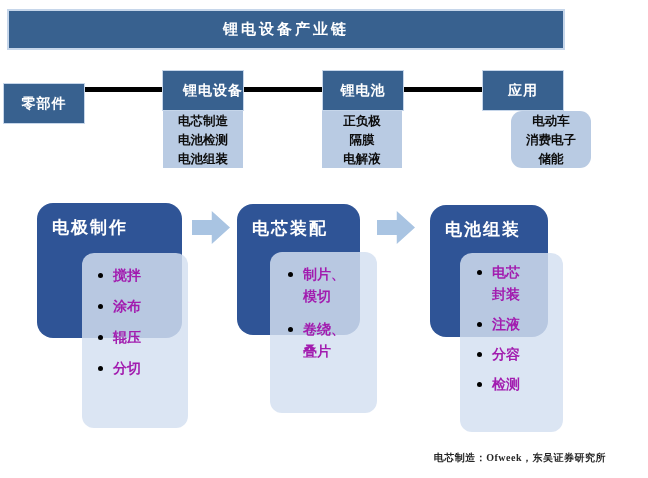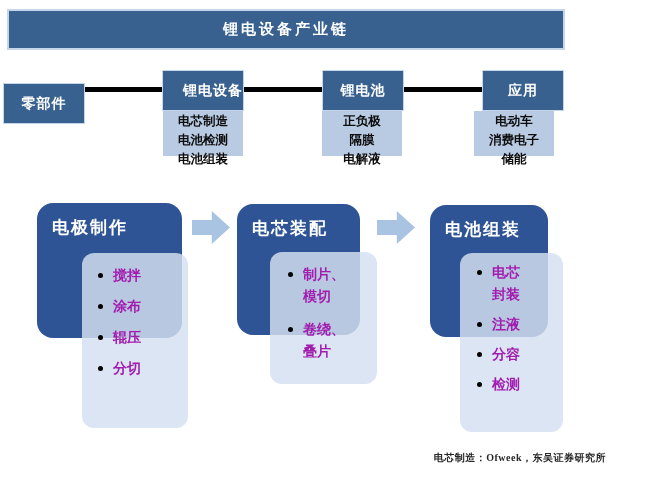--- a/index.html
+++ b/index.html
@@ -50,34 +50,34 @@
     z-index: 2;
   }
   .n1 { left: 3px; margin-top: 13px; }
   .n2 { left: 162px; justify-content: flex-end; }
   .n3 { left: 322px; }
   .n4 { left: 482px; }
 
   .chain-sub {
     position: absolute;
     top: 111px;
-    width: 80px; height: 45px;
+    width: 80px; height: 57px;
     background: var(--light-blue, #b9cbe3);
     color: #0d0d0d;
     font-size: 12.5px;
     font-weight: bold;
     line-height: 19px;
     text-align: center;
     padding-top: 1px;
     box-sizing: border-box;
     z-index: 2;
   }
   .s2 { left: 163px; }
   .s3 { left: 322px; }
-  .s4 { left: 474px; }
+  .s4 { left: 511px; border-radius: 11px; }
 
   
   .step-card {
     position: absolute;
     background: var(--card-blue, #2f5496);
     border-radius: 16px;
     z-index: 3;
   }
   .c1 { left: 37px;  top: 203px; width: 145px; height: 135px; }
   .c2 { left: 237px; top: 204px; width: 123px; height: 131px; }
@@ -92,21 +92,21 @@
   }
 
   .step-panel {
     position: absolute;
     background: var(--panel-blue, rgba(212, 224, 240, 0.83));
     border-radius: 12px;
     z-index: 4;
     box-sizing: border-box;
   }
   .p1 { left: 82px;  top: 253px; width: 106px; height: 175px; padding: 11px 6px 0 13px; }
-  .p2 { left: 270px; top: 252px; width: 107px; height: 132px; padding: 11px 6px 0 15px; }
+  .p2 { left: 270px; top: 252px; width: 107px; height: 161px; padding: 11px 6px 0 15px; }
   .p3 { left: 460px; top: 253px; width: 103px; height: 179px; padding: 8px 6px 0 14px; }
 
   .bullet-list { list-style: none; margin: 0; padding: 0; }
   .bullet-list li {
     position: relative;
     padding-left: 18px;
     font-size: 14px;
     font-weight: 700;
     color: #a21caf;
     line-height: 22px;

